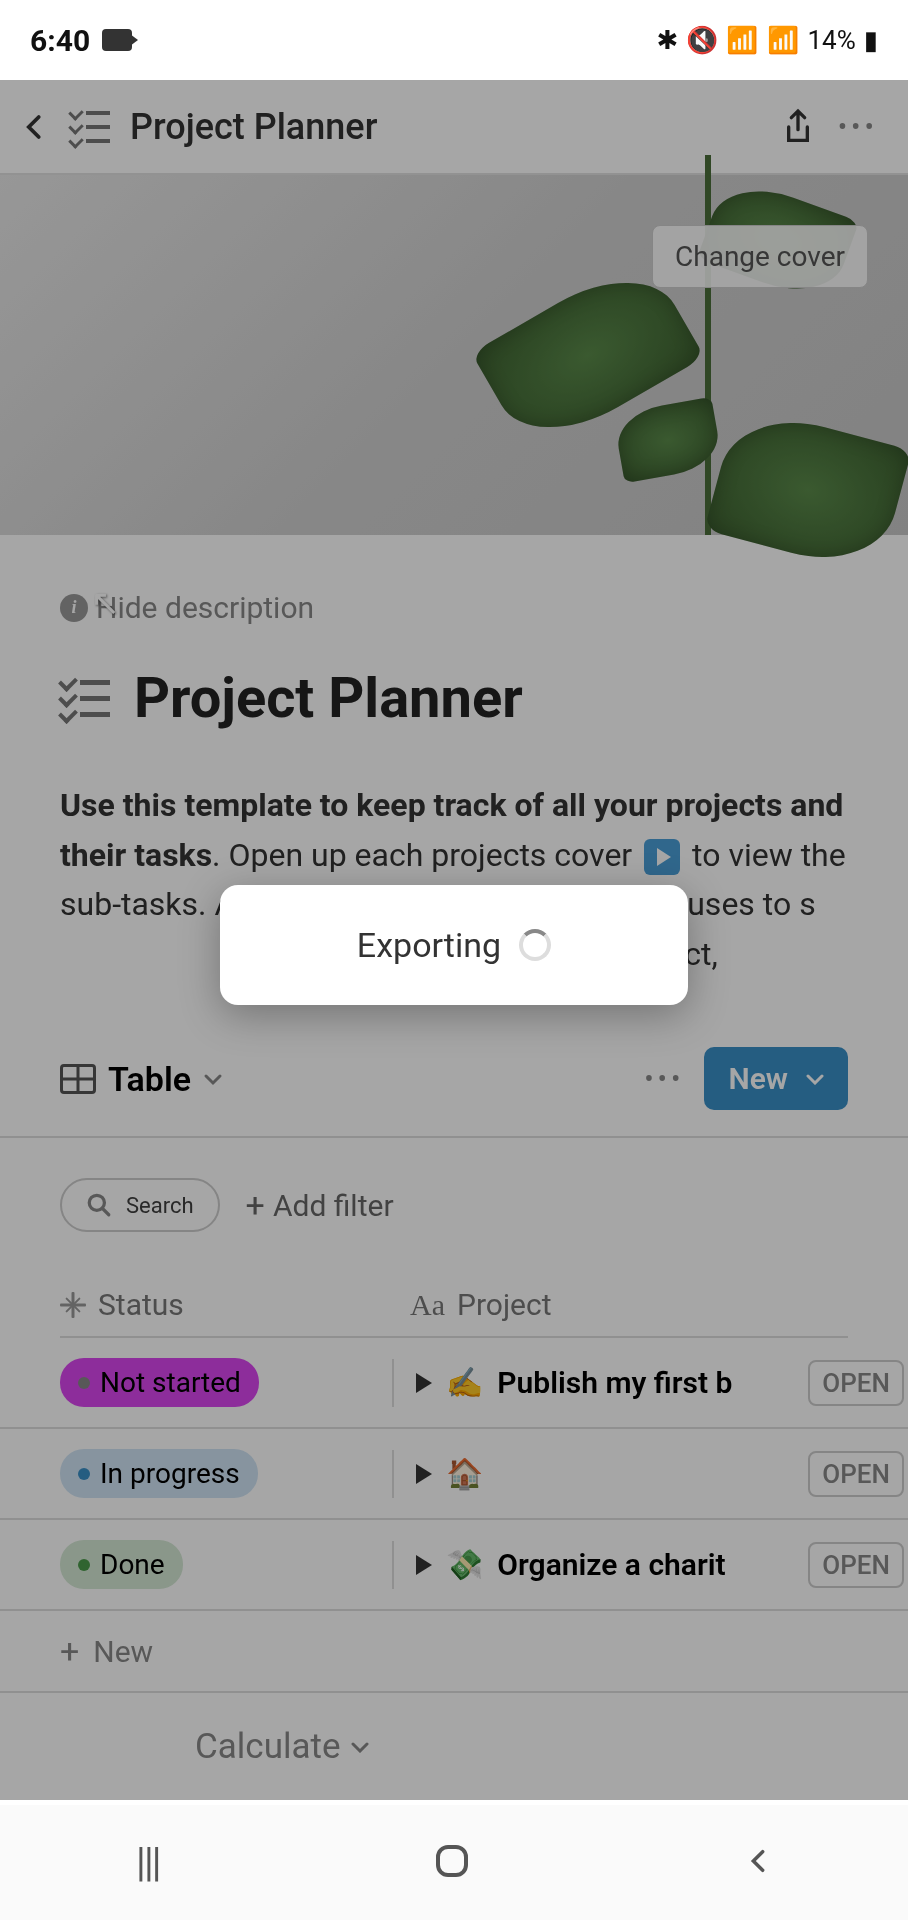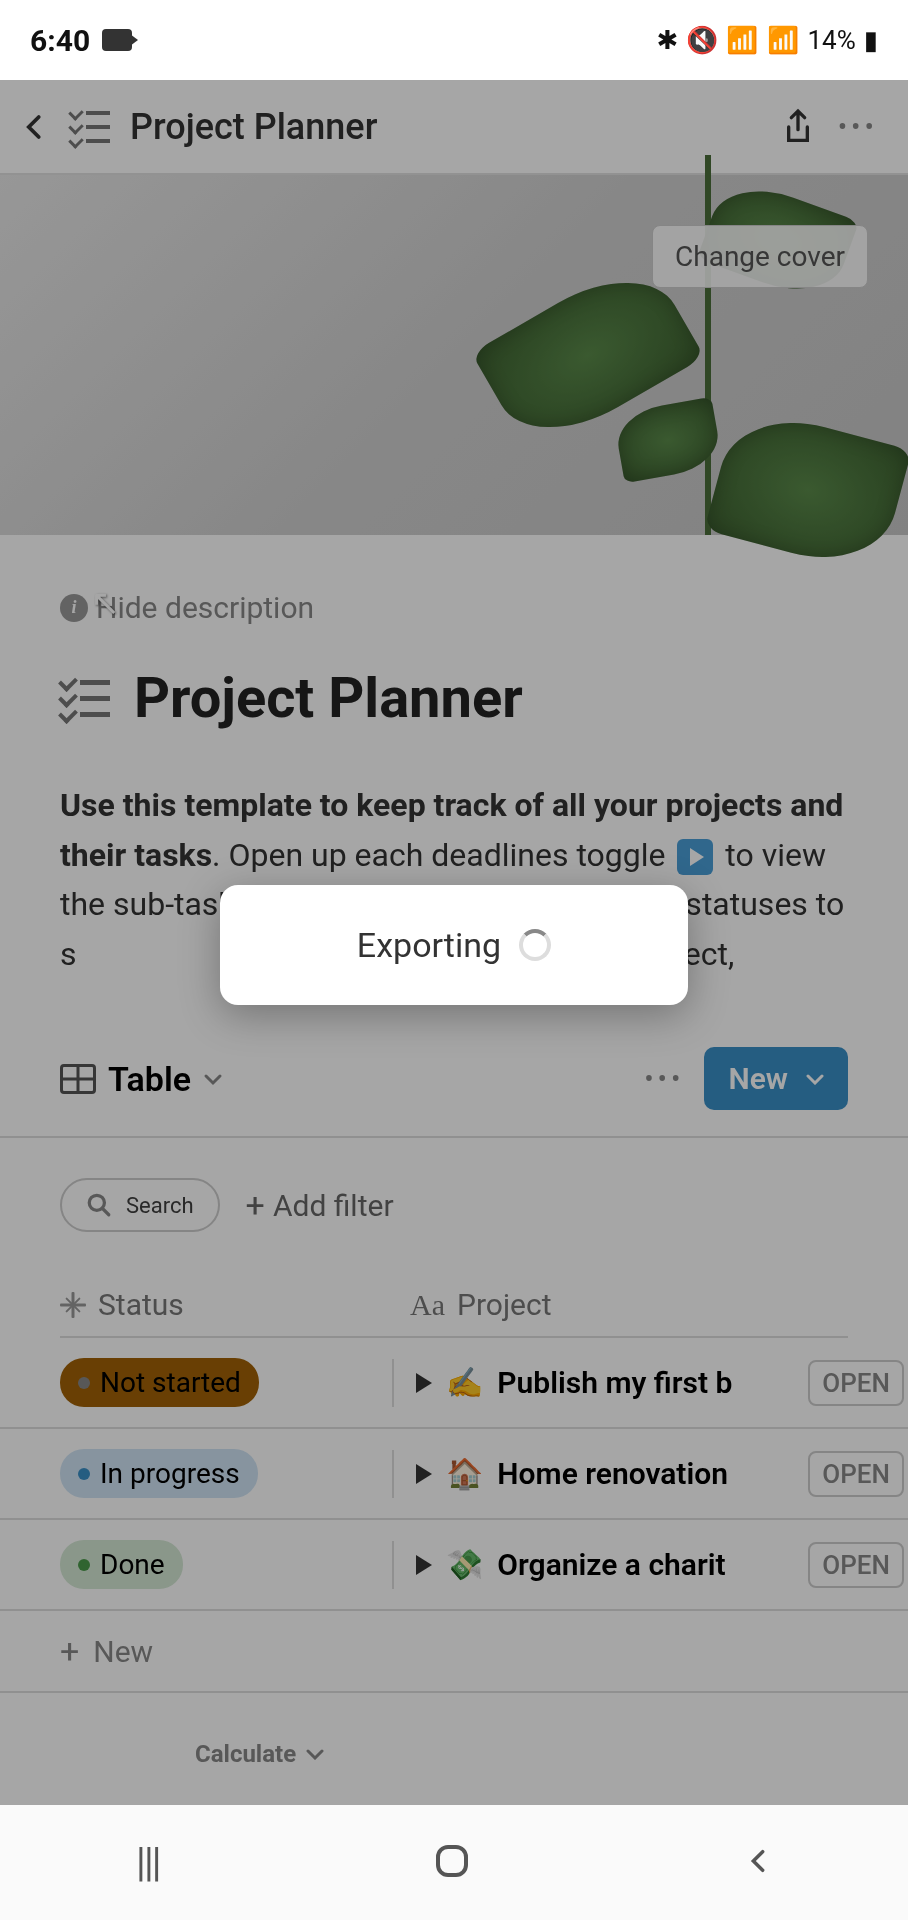--- a/index.html
+++ b/index.html
@@ -69,21 +69,21 @@
     .table-body { margin: 0 -60px; }
     .trow { display: flex; border-bottom: 2px solid #ddd; padding: 20px 60px; align-items: center; }
     .cell-status { width: 350px; }
     .cell-project { flex: 1; display: flex; align-items: center; gap: 14px; font-size: 30px; font-weight: 600; position: relative; padding-left: 0; border-left: 2px solid #ddd; margin-left: -18px; padding-left: 22px; min-height: 48px; }
     .status-pill { display: inline-flex; align-items: center; gap: 10px; padding: 8px 18px; border-radius: 24px; font-size: 28px; }
     .dot { width: 12px; height: 12px; border-radius: 50%; }
     .caret-right { width: 0; height: 0; border-left: 16px solid #333; border-top: 10px solid transparent; border-bottom: 10px solid transparent; }
     .open-badge { position: absolute; right: -56px; background: #fff; border: 2px solid #ccc; border-radius: 8px; padding: 6px 12px; font-size: 26px; color: #888; font-weight: 500; }
     
     .new-row { display: flex; align-items: center; gap: 14px; padding: 20px 60px; font-size: 30px; color: #888; border-bottom: 2px solid #ddd; margin: 0 -60px; }
-    .calculate-row { display: flex; align-items: center; gap: 10px; padding: 47px 60px; font-size: 24px; color: #888; margin: 0 -60px; font-weight: bold; }
+    .calculate-row { display: flex; align-items: center; gap: 10px; padding: 33px 60px; font-size: 35px; color: #888; margin: 0 -60px; }
     .calc-inner { margin-left: 135px; display: flex; align-items: center; gap: 10px; }
     
     .modal { position: absolute; top: 885px; left: 50%; transform: translateX(-50%); width: 468px; background: #fff; border-radius: 18px; padding: 40px; display: flex; align-items: center; justify-content: center; gap: 18px; font-size: 34px; color: #333; z-index: 300; box-shadow: 0 10px 40px rgba(0,0,0,0.3); }
     .spinner { width: 32px; height: 32px; border: 4px solid #ddd; border-top-color: #888; border-radius: 50%; animation: spin 1s linear infinite; }
     @keyframes spin { to { transform: rotate(360deg); } }
     
     .nav-bar { position: absolute; bottom: 0; left: 0; right: 0; height: 115px; background: #fafafa; display: flex; align-items: center; justify-content: space-around; z-index: 200; }
     .nav-item { color: #555; }
     
     .checklist-icon { display: flex; flex-direction: column; gap: 4px; }
@@ -170,21 +170,21 @@
           </div>
         <div class="row">
             <div class="chk"></div>
             <div class="ln"></div>
           </div>
       </div>
       <h1 class="page-title">Project Planner</h1>
     </div>
 
     <p class="description">
-      <b>Use this template to keep track of all your projects and their tasks</b><span>. Open up each deadlines toggle </span><span class="play-chip">
+      <b>Use this template to keep track of all your projects and their tasks</b><span>. Open up each projects cover </span><span class="play-chip">
           <span class="play-triangle"></span>
         </span><span> to view the sub-tasks. Assign deadlines and update statuses to s</span><span style="display:inline-block;width:340px"></span><span>. To add a new project, </span>
     </p>
 
     <div class="view-bar">
       <div class="view-left">
         <span class="table-grid"></span>
         <span>Table</span>
         <svg width="20" height="14" viewBox="0 0 20 14">
             <path d="M3 4 L10 11 L17 4" stroke="#888" stroke-width="3" fill="none" stroke-linecap="round"></path>
@@ -224,21 +224,21 @@
       </div>
       <div class="col-project">
         <span style="font-family:serif;">Aa</span>
         <span>Project</span>
       </div>
     </div>
 
     <div class="table-body" id="table-body">
         <div class="trow">
     <div class="cell-status">
-      <span class="status-pill" style="background:#a16207">
+      <span class="status-pill" style="background:#d946ef">
         <span class="dot" style="background:#888"></span>
         <span>Not started</span>
       </span>
     </div>
     <div class="cell-project">
       <span class="caret-right"></span>
       <span>✍️</span>
       <span>Publish my first b</span>
       <span class="open-badge">OPEN</span>
     </div>
@@ -246,21 +246,20 @@
         <div class="trow">
     <div class="cell-status">
       <span class="status-pill" style="background:#d0e4f5">
         <span class="dot" style="background:#3a8fc7"></span>
         <span>In progress</span>
       </span>
     </div>
     <div class="cell-project">
       <span class="caret-right"></span>
       <span>🏠</span>
-      <span>Home renovation</span>
       <span class="open-badge">OPEN</span>
     </div>
         </div>
         <div class="trow">
     <div class="cell-status">
       <span class="status-pill" style="background:#d4e8d4">
         <span class="dot" style="background:#4a9a4a"></span>
         <span>Done</span>
       </span>
     </div>

